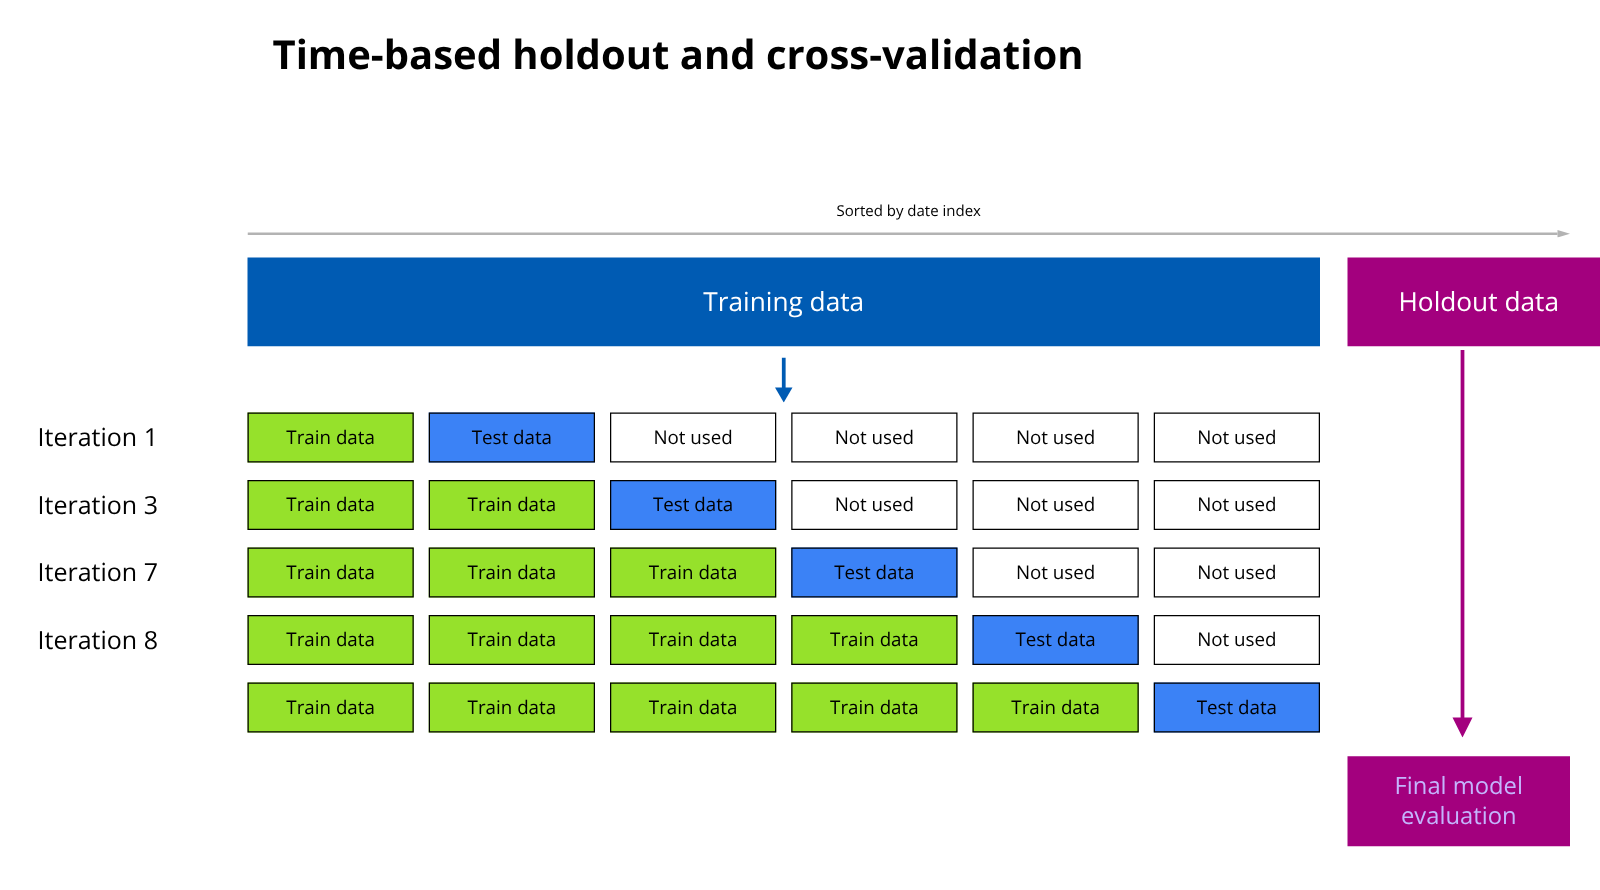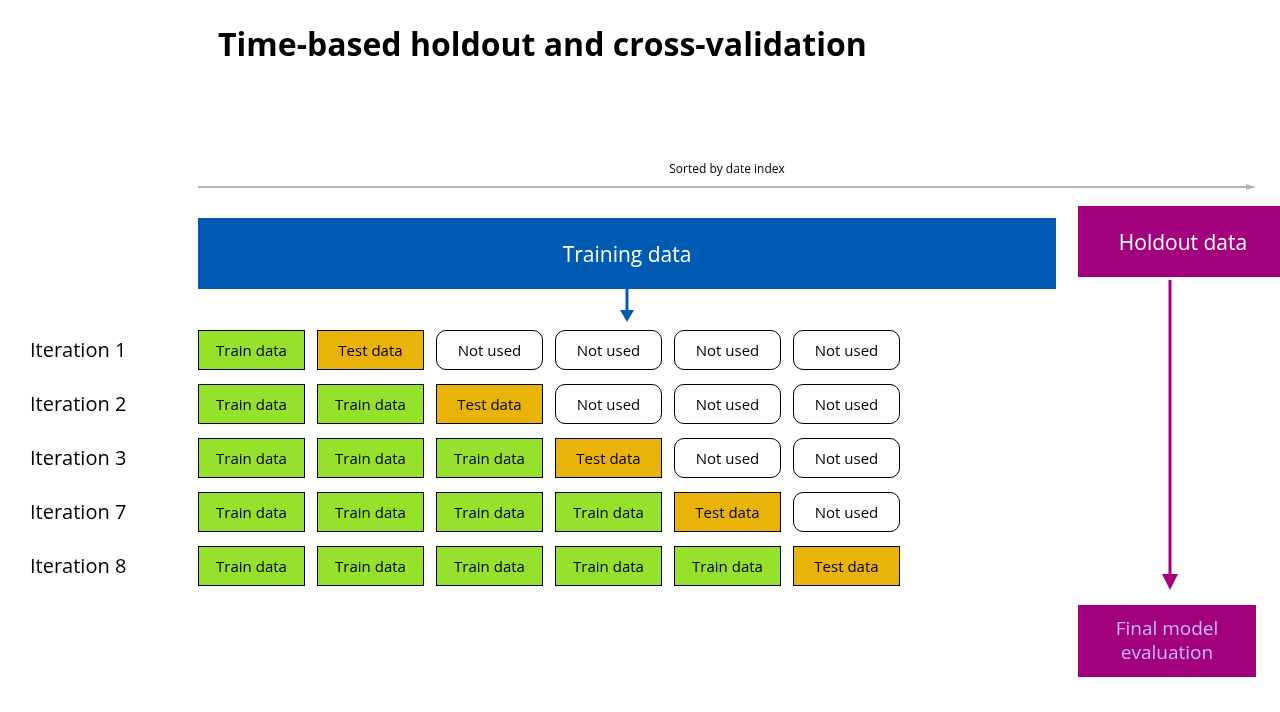--- a/index.html
+++ b/index.html
@@ -40,21 +40,20 @@
     top: 206px;
     left: 198px;
     width: 858px;
     height: 71px;
     background: #005bb3;
     color: #fff;
     font-size: 21px;
     display: flex;
     align-items: center;
     justify-content: center;
-    margin-top: 12px;
   }
   .holdout-box {
     position: absolute;
     top: 206px;
     left: 1078px;
     width: 210px;
     height: 71px;
     background: #a3007e;
     color: #fff;
     font-size: 21px;
@@ -89,32 +88,32 @@
     top: 330px;
     left: 198px;
     width: 880px;
   }
   .row {
     display: flex;
     gap: 12px;
     margin-bottom: 14px;
   }
   .cell {
-    width: 107px;
+    width: 133px;
     height: 40px;
     border: 1.5px solid #000;
     font-size: 15px;
     display: flex;
     align-items: center;
     justify-content: center;
     color: #000;
   }
   .cell.train { background: #96e12b; }
-  .cell.test  { background: #eab308; text-align: center; }
-  .cell.unused { background: #fff; border-radius: 10px; }
+  .cell.test  { background: #3b82f6; text-align: center; }
+  .cell.unused { background: #fff; }
   .holdout-arrow {
     position: absolute;
     top: 280px;
     left: 1160px;
     width: 20px;
     height: 310px;
   }
   .final-box {
     position: absolute;
     top: 605px;
@@ -146,21 +145,20 @@
 <div class="training-box">Training data</div>
 <div class="holdout-box">Holdout data</div>
 
 <svg class="down-arrow-small" viewBox="0 0 18 36">
   <line x1="9" y1="0" x2="9" y2="26" stroke="#005bb3" stroke-width="3"></line>
   <polygon points="2,24 16,24 9,36" fill="#005bb3"></polygon>
 </svg>
 
 <div class="iterations">
   <div class="iter-label">Iteration 1</div>
-  <div class="iter-label">Iteration 2</div>
   <div class="iter-label">Iteration 3</div>
   <div class="iter-label">Iteration 7</div>
   <div class="iter-label">Iteration 8</div>
 </div>
 
 <div class="grid" id="cv-grid">
     <div class="row">
       <div class="cell train">Train data</div>
       <div class="cell test">Test data</div>
       <div class="cell unused">Not used</div>

